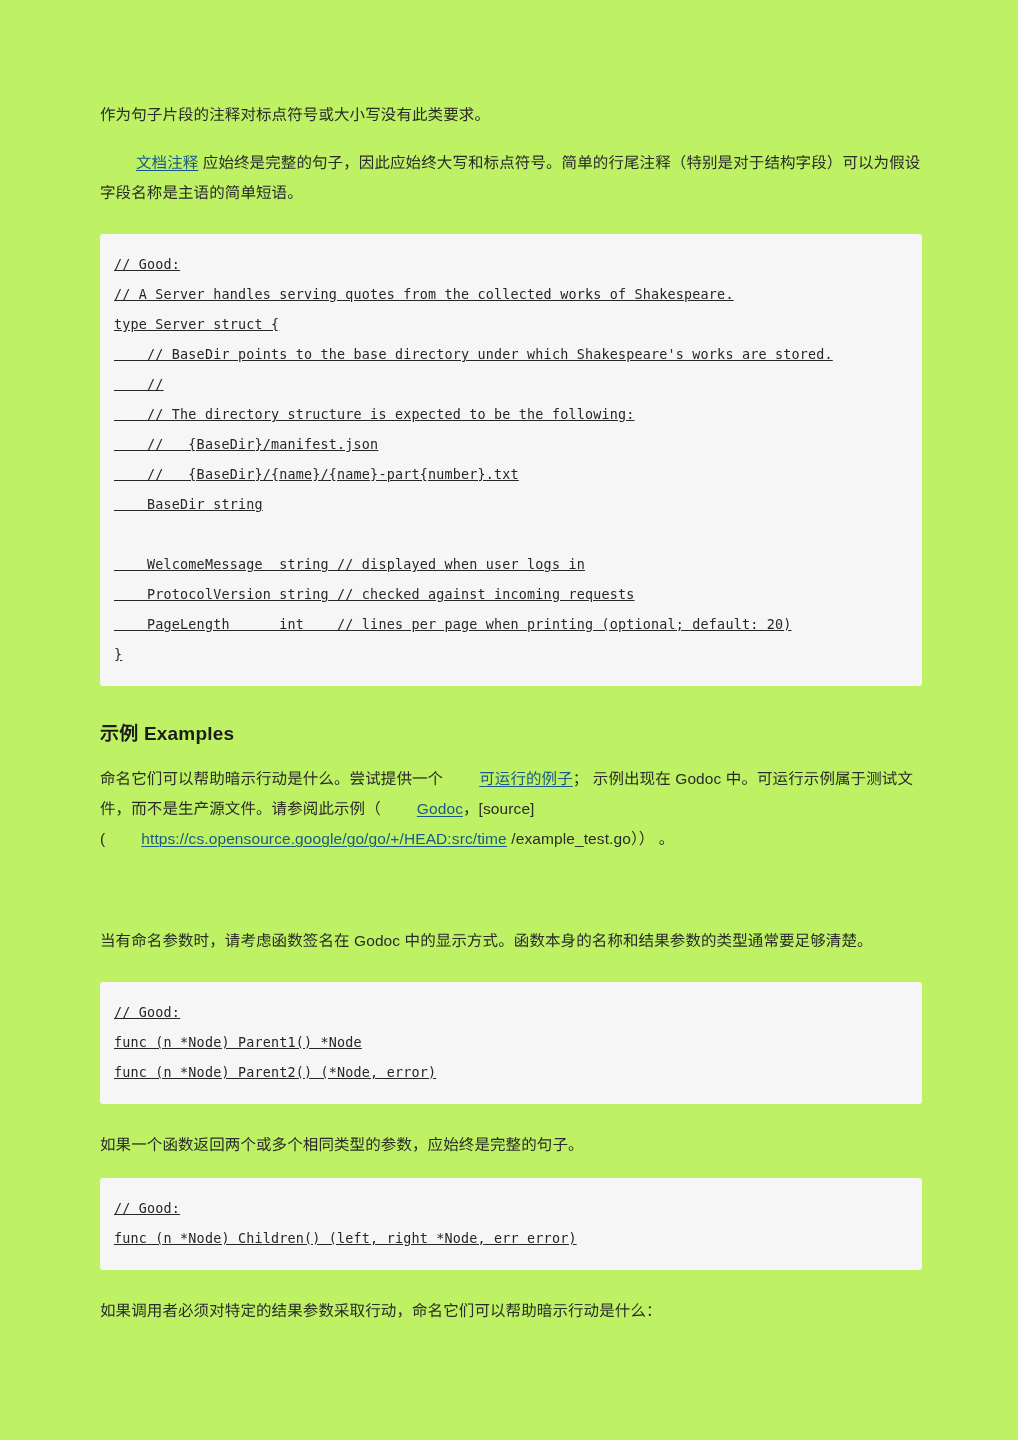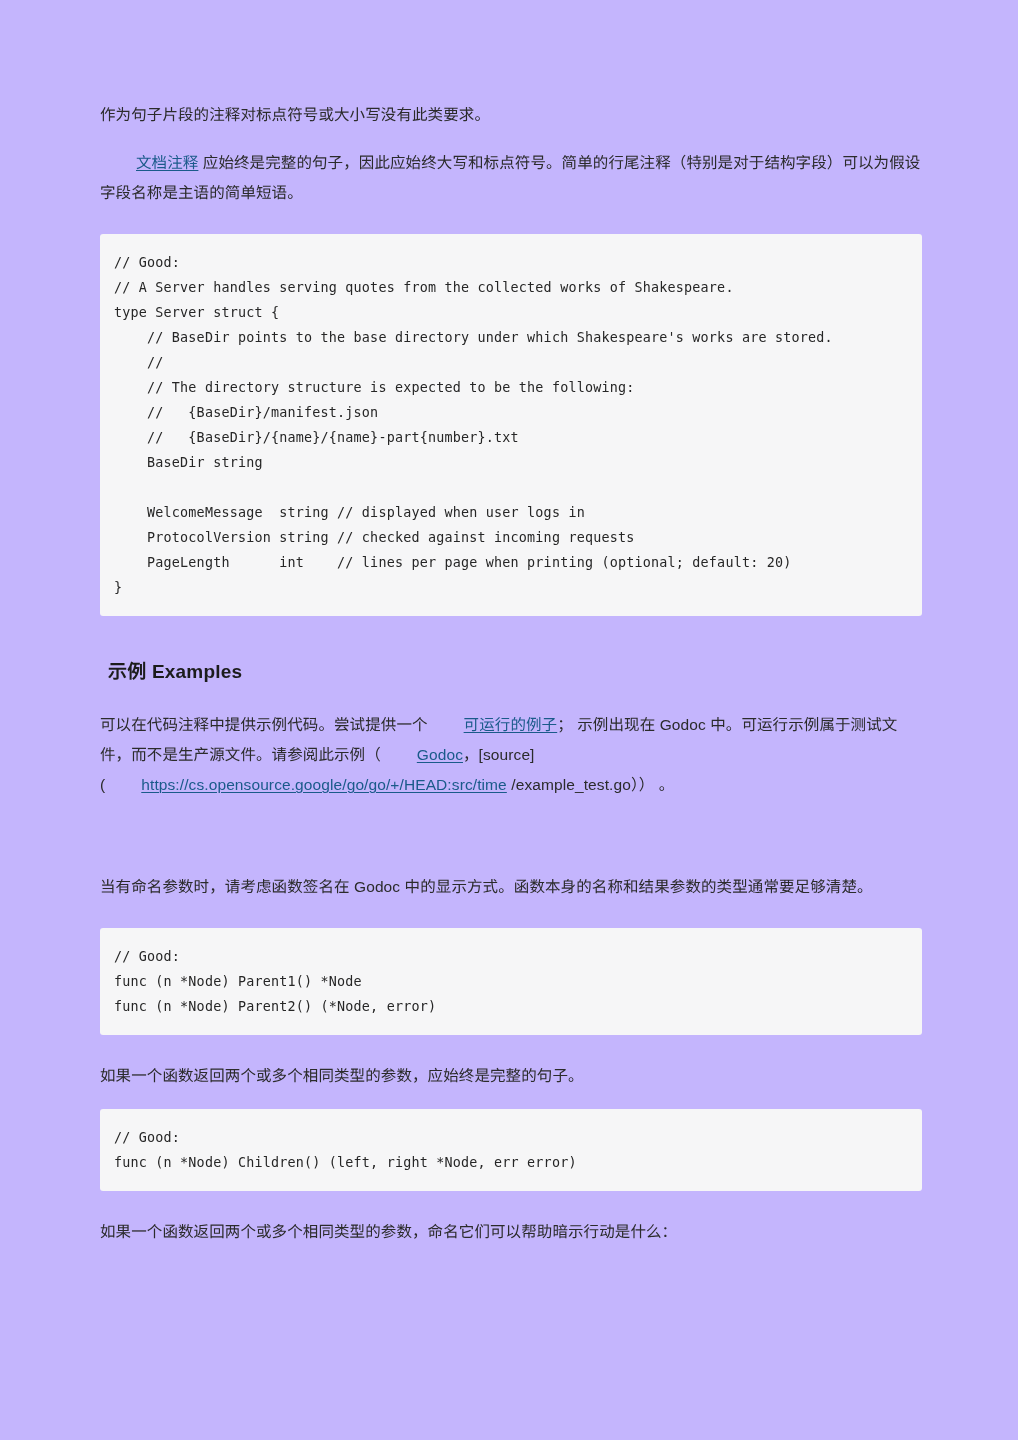--- a/index.html
+++ b/index.html
@@ -16,21 +16,21 @@
     -webkit-font-smoothing: antialiased;
     overflow: hidden;
   }
 
   .page {
     position: relative;
     width: 1018px;
     height: 1440px;
     box-sizing: border-box;
     padding: 6px;
-    background: #c4b5fd;
+    background: #bef264;
   }
 
   .content {
     position: absolute;
     left: 100px;
     top: 100px;
     width: 822px;
   }
 
   p.para {
@@ -51,42 +51,43 @@
   a.doclink {
     color: #1a5a8a;
     text-decoration: underline;
     text-underline-offset: 2px;
     text-decoration-thickness: 1px;
     cursor: pointer;
     margin-left: 36px;
   }
 
   h2.section-heading {
-    margin: 8px;
+    margin: 0;
     font-size: 19px;
     line-height: 28px;
     font-weight: 700;
     color: #1c1c1c;
     letter-spacing: 0.2px;
   }
 
   pre.codeblock {
     margin: 0;
     background: #f6f6f7;
     border-radius: 3px;
     padding: 16px 14px 16px 14px;
     font-family: "DejaVu Sans Mono", "Liberation Mono", monospace;
     font-size: 13.4px;
-    line-height: 25px;
+    line-height: 30px;
     color: #262626;
     white-space: pre;
     overflow: hidden;
     letter-spacing: 0.2px;
     box-sizing: border-box;
     width: 822px;
+    text-decoration: underline;
   }
 </style>
 </head>
 <body>
 
 <div class="page">
   <div class="content">
 
     <p class="para">作为句子片段的注释对标点符号或大小写没有此类要求。</p>
 
@@ -110,21 +111,21 @@
     ProtocolVersion string // checked against incoming requests
     PageLength      int    // lines per page when printing (optional; default: 20)
 }</pre>
 
     <div class="gap-34"></div>
 
     <h2 class="section-heading">示例 Examples</h2>
 
     <div class="gap-16"></div>
 
-    <p class="para"><span>可以在代码注释中提供示例代码。尝试提供一个</span><a class="doclink" href="#">可运行的例子</a><span>； 示例出现在 Godoc 中。可运行示例属于测试文件，而不是生产源文件。请参阅此示例（</span><a class="doclink" href="#">Godoc</a><span>，[source](</span><a class="doclink" href="#">https://cs.opensource.google/go/go/+/HEAD:src/time</a><span> /example_test.go）） 。</span></p>
+    <p class="para"><span>命名它们可以帮助暗示行动是什么。尝试提供一个</span><a class="doclink" href="#">可运行的例子</a><span>； 示例出现在 Godoc 中。可运行示例属于测试文件，而不是生产源文件。请参阅此示例（</span><a class="doclink" href="#">Godoc</a><span>，[source](</span><a class="doclink" href="#">https://cs.opensource.google/go/go/+/HEAD:src/time</a><span> /example_test.go）） 。</span></p>
 
     <div class="gap-22"></div>
 
 
     <div class="gap-34"></div>
 
 
     <div class="gap-16"></div>
 
     <p class="para">当有命名参数时，请考虑函数签名在 Godoc 中的显示方式。函数本身的名称和结果参数的类型通常要足够清楚。</p>
@@ -139,16 +140,16 @@
 
     <p class="para">如果一个函数返回两个或多个相同类型的参数，应始终是完整的句子。</p>
 
     <div class="gap-18"></div>
 
     <pre class="codeblock">// Good:
 func (n *Node) Children() (left, right *Node, err error)</pre>
 
     <div class="gap-26"></div>
 
-    <p class="para">如果一个函数返回两个或多个相同类型的参数，命名它们可以帮助暗示行动是什么：</p>
+    <p class="para">如果调用者必须对特定的结果参数采取行动，命名它们可以帮助暗示行动是什么：</p>
 
   </div>
 </div>
 
 </body></html>

